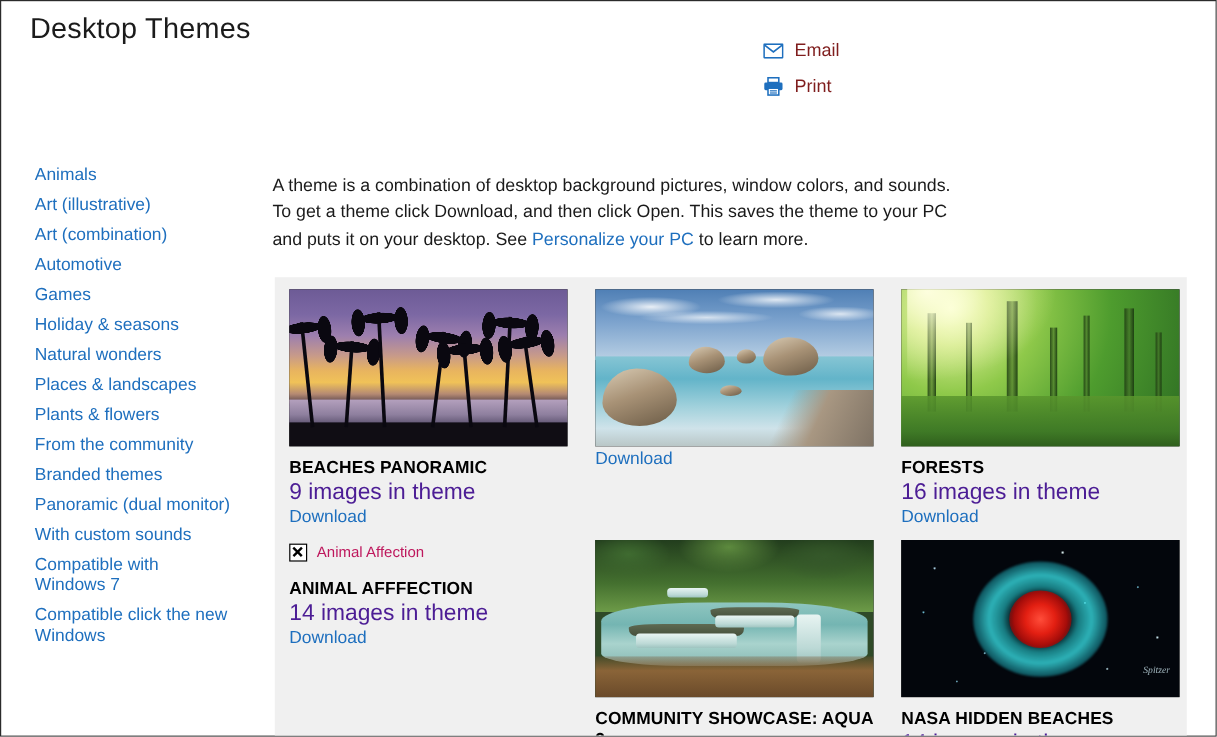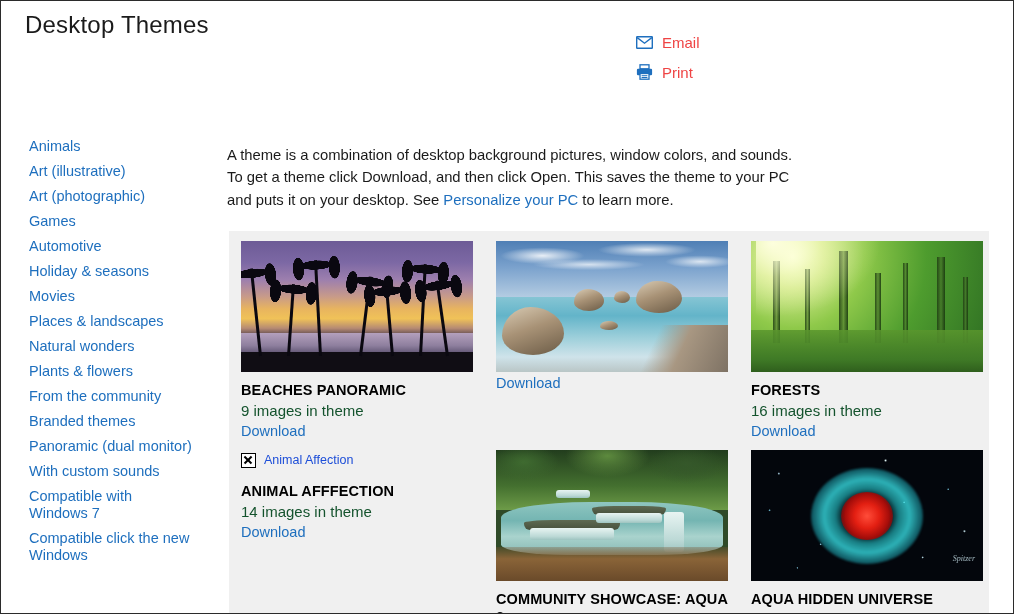--- a/index.html
+++ b/index.html
@@ -57,21 +57,21 @@
     width: 18px;
     height: 18px;
     margin-right: 9px;
     display: inline-flex;
     align-items: center;
     justify-content: center;
     flex: none;
   }
   .share-label {
     font-size: 15px;
-    color: #ef4444;
+    color: #7f1d1d;
     line-height: 1;
   }
 
   
   #sidebar {
     position: absolute;
     left: 23px;
     top: 134px;
     width: 175px;
   }
@@ -138,22 +138,22 @@
   .card-title {
     margin-top: 9px;
     font-size: 14.5px;
     font-weight: bold;
     color: #000000;
     line-height: 18px;
     letter-spacing: 0.1px;
   }
   .card-count {
     margin-top: 3px;
-    font-size: 15px;
-    color: #14532d;
+    font-size: 19px;
+    color: #4c1d95;
     line-height: 18px;
   }
   .card-download {
     margin-top: 2px;
     font-size: 14.5px;
     color: #1e6fbe;
     line-height: 18px;
     cursor: pointer;
     display: inline-block;
     text-align: right;
@@ -182,21 +182,21 @@
     left: 1px;
     top: 5px;
     width: 10px;
     height: 1.8px;
     background: #000;
   }
   .broken-box:before { transform: rotate(45deg); }
   .broken-box:after  { transform: rotate(-45deg); }
   .broken-alt {
     font-size: 12.5px;
-    color: #1d4ed8;
+    color: #be185d;
     line-height: 14px;
   }
   .card.broken .card-title { margin-top: 12px; }
 
   
   .scene { position: absolute; inset: 0; }
 
   
   .beach-sky {
     position: absolute; left:0; right:0; top:0; height: 74%;
@@ -375,27 +375,26 @@
         </span>
         <span class="share-label">Print</span>
       </div>
 
     </div>
   </div>
 
   <nav id="sidebar">
     <div class="side-item">Animals</div>
     <div class="side-item">Art (illustrative)</div>
-    <div class="side-item">Art (photographic)</div>
+    <div class="side-item">Art (combination)</div>
+    <div class="side-item">Automotive</div>
     <div class="side-item">Games</div>
-    <div class="side-item">Automotive</div>
     <div class="side-item">Holiday &amp; seasons</div>
-    <div class="side-item">Movies</div>
+    <div class="side-item">Natural wonders</div>
     <div class="side-item">Places &amp; landscapes</div>
-    <div class="side-item">Natural wonders</div>
     <div class="side-item">Plants &amp; flowers</div>
     <div class="side-item">From the community</div>
     <div class="side-item">Branded themes</div>
     <div class="side-item">Panoramic (dual monitor)</div>
     <div class="side-item">With custom sounds</div>
     <div class="side-item">Compatible with Windows 7</div>
     <div class="side-item">Compatible click the new Windows</div>
   </nav>
 
   <p id="intro"><span>A theme is a combination of desktop background pictures, window colors, and sounds. To get a theme click Download, and then click Open. This saves the theme to your PC and puts it on your desktop. See </span><a class="inline-link">Personalize your PC</a><span> to learn more.</span></p>
@@ -492,21 +491,21 @@
       <div class="card">
         <div class="thumb">
           <div class="scene">
             <div class="space-bg"></div>
             <div class="stars"></div>
             <div class="nebula-ring"></div>
             <div class="nebula-core"></div>
             <div class="nebula-mark">Spitzer</div>
           </div>
         </div>
-        <div class="card-title">AQUA HIDDEN UNIVERSE</div>
+        <div class="card-title">NASA HIDDEN BEACHES</div>
         <div class="card-count">14 images in theme</div>
 
       </div>
 
     </div>
   </section>
 
 </div>
 
 </body></html>

